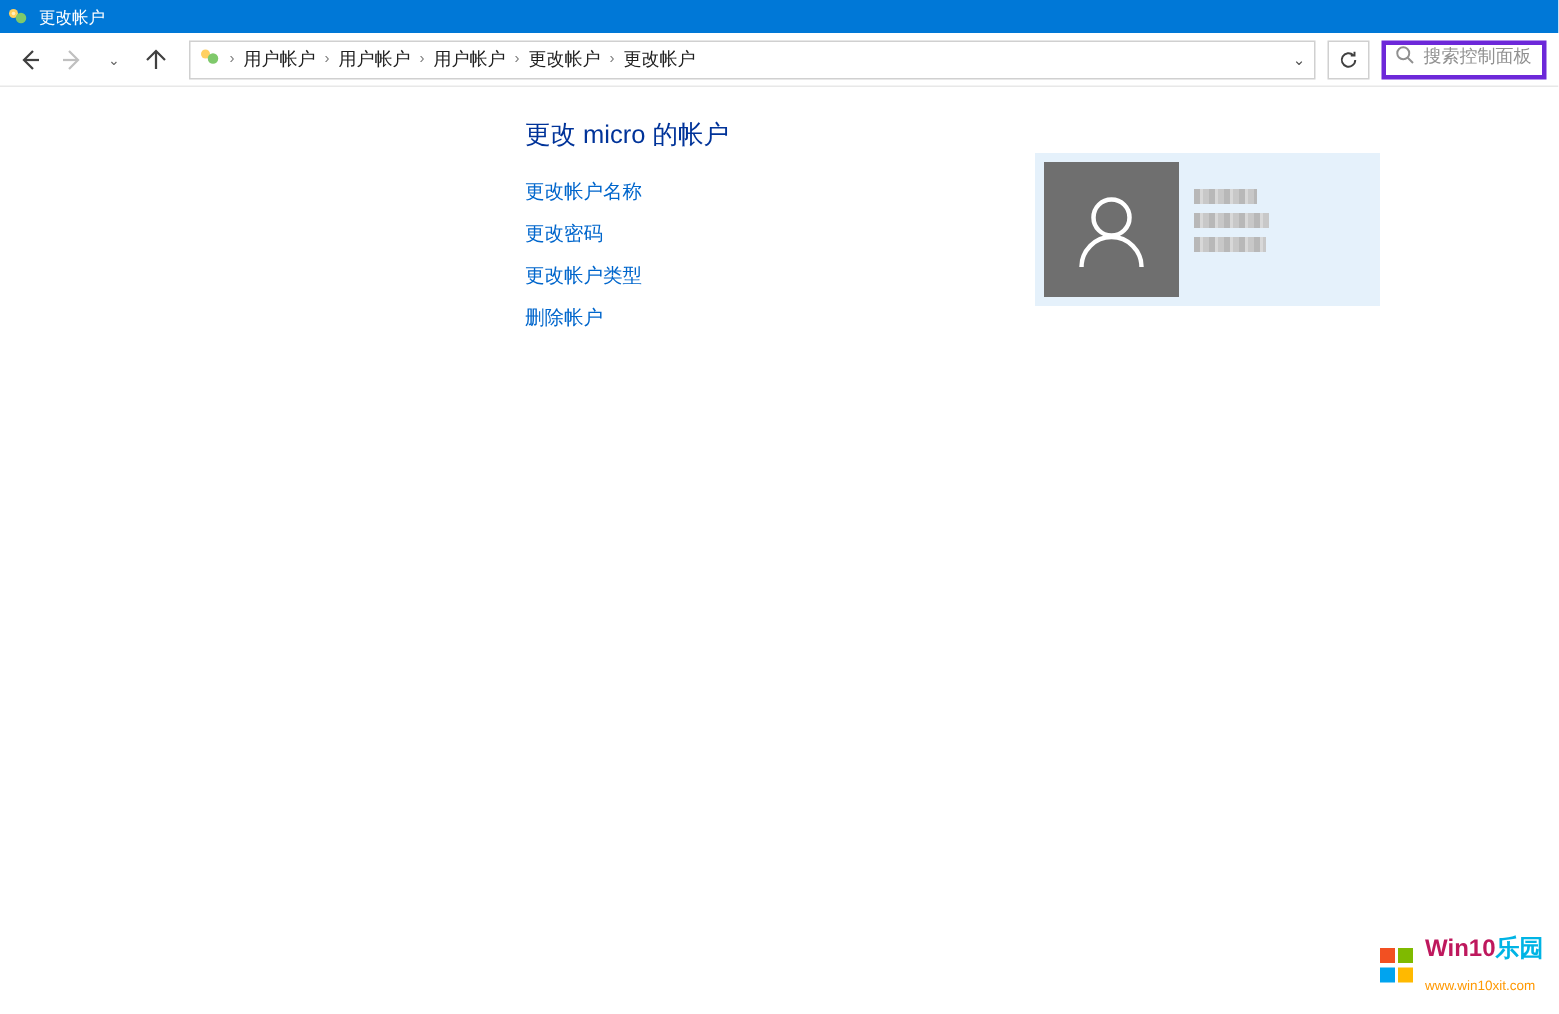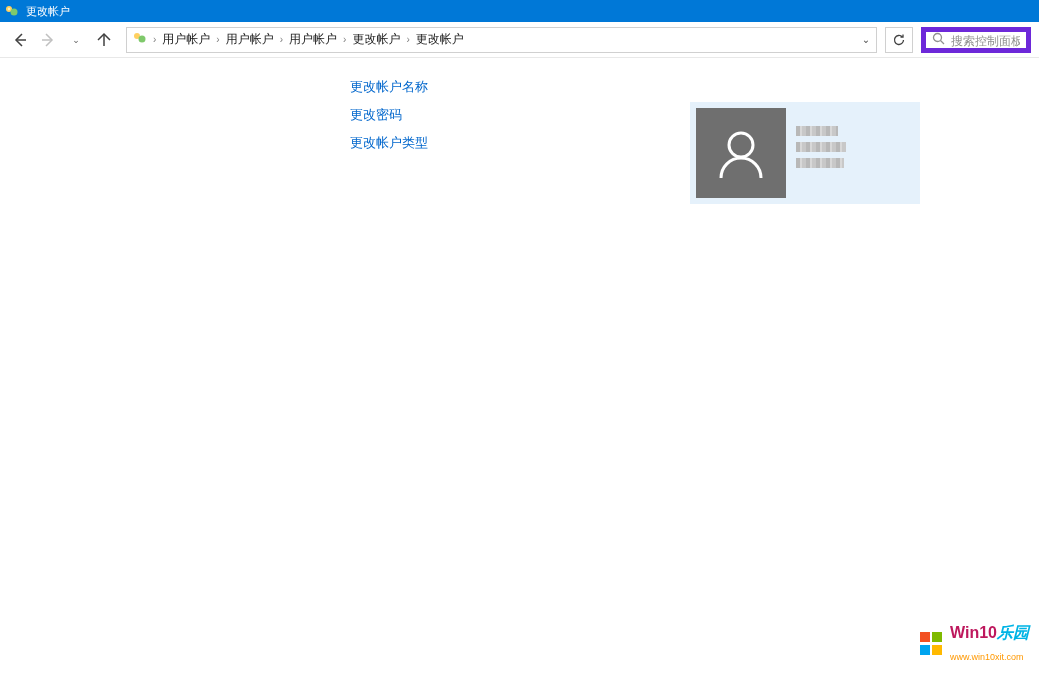--- a/index.html
+++ b/index.html
@@ -58,22 +58,22 @@
 .refresh-btn {
   width: 28px; height: 26px;
   border: 1px solid #d0d0d0;
   display: flex; align-items: center; justify-content: center;
   color: #404040;
   margin-left: 4px;
   cursor: pointer;
 }
 .search-box {
   width: 110px; height: 26px;
-  border: 5px solid #6d28d9;
-  display: flex; align-items: flex-end;
+  border: 3px solid #6d28d9;
+  display: flex; align-items: flex-start;
   padding: 0 6px;
   gap: 6px;
   margin-left: 4px;
   color: #909090;
   font-size: 12px;
 }
 .search-box input {
   border: none; outline: none; flex: 1;
   font-size: 12px;
   width: 50px;
@@ -144,21 +144,21 @@
   bottom: 14px;
   display: flex;
   align-items: center;
   gap: 6px;
 }
 .wm-logo { display: flex; flex-wrap: wrap; width: 24px; height: 24px; gap: 2px; }
 .wm-logo div { width: 10px; height: 10px; }
 .wm-text { display: flex; flex-direction: column; line-height: 1; }
 .wm-main { font-size: 16px; font-weight: bold; }
 .wm-main .blue { color: #be185d; }
-.wm-main .cyan { color: #00b4e5; font-style: italic; }
+.wm-main .cyan { color: #00b4e5; }
 .wm-sub { font-size: 9px; color: #ff9800; margin-top: 12px; }
 </style>
 </head>
 <body>
 
 <div class="titlebar">
   <span class="titlebar-icon">
     <svg width="14" height="14" viewBox="0 0 14 14">
       <circle cx="4" cy="5" r="3" fill="#ffd060"></circle>
       <circle cx="9" cy="8" r="3.5" fill="#7fc96b"></circle>
@@ -222,24 +222,26 @@
       <svg width="13" height="13" viewBox="0 0 13 13">
           <circle cx="5.5" cy="5.5" r="4" stroke="#909090" stroke-width="1.3" fill="none"></circle>
           <line x1="8.5" y1="8.5" x2="12" y2="12" stroke="#909090" stroke-width="1.3"></line>
         </svg>
     </span>
     <input type="text" placeholder="搜索控制面板" style="">
   </div>
 </div>
 
 <div class="content">
+  <div class="heading">更改 micro 的帐户</div>
 
   <a class="action-link">更改帐户名称</a>
   <a class="action-link">更改密码</a>
   <a class="action-link">更改帐户类型</a>
+  <a class="action-link">删除帐户</a>
 
   <div class="user-card">
     <div class="user-avatar">
       <svg width="60" height="60" viewBox="0 0 60 60">
         <circle cx="30" cy="22" r="12" stroke="#fff" stroke-width="3" fill="none"></circle>
         <path d="M10 55 a20 20 0 0 1 40 0" stroke="#fff" stroke-width="3" fill="none"></path>
       </svg>
     </div>
     <div class="user-info">
       <div class="pixel-line w1"></div>

